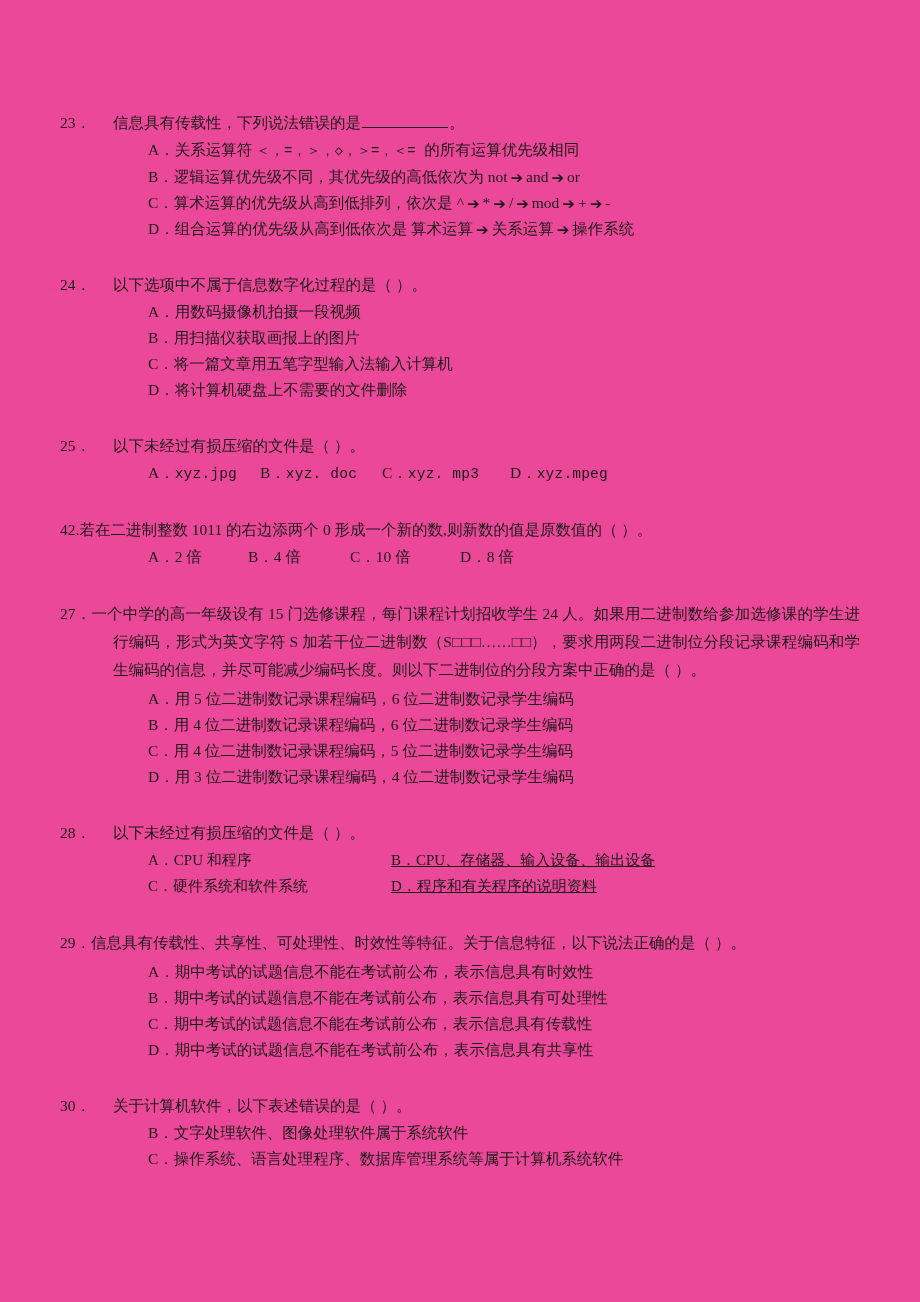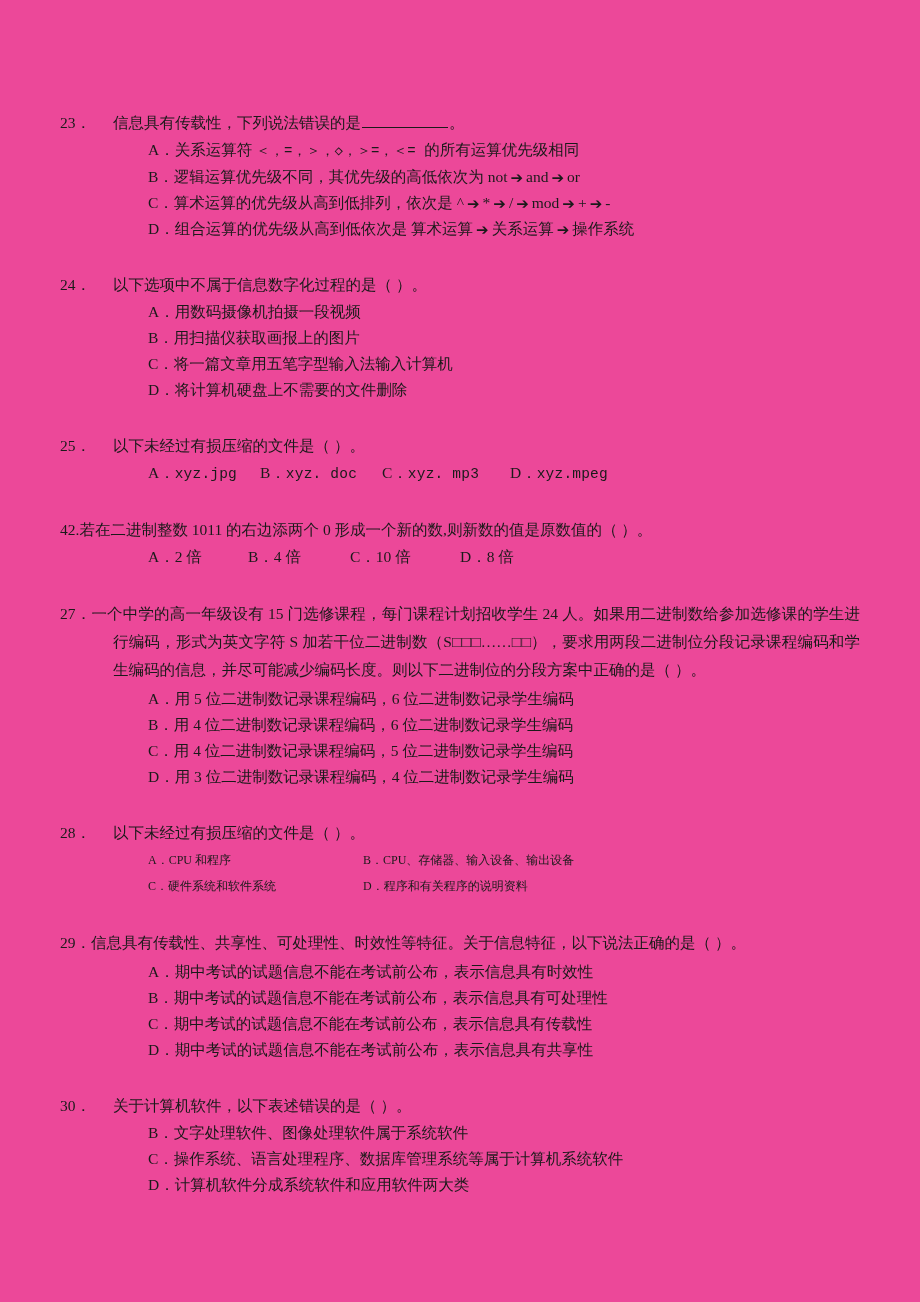--- a/index.html
+++ b/index.html
@@ -68,27 +68,28 @@
     text-indent: -0px;
     white-space: normal;
   }
   .opt .lbl {
     display: inline-block;
     min-width: 24px;
   }
 
   
   .opt-row {
-    font-size: 12px;
+    font-size: 15px;
     line-height: 26px;
     padding-left: 88px;
     display: flex;
+    gap: 28px;
   }
   .opt-row .cellA { width: 215px; flex: 0 0 215px; }
-  .opt-row .cellB { flex: 1 1 auto; }
+  .opt-row .cellB { flex: 1 1 auto; text-decoration: underline; }
 
   
   .opt-inline {
     font-size: 15.5px;
     line-height: 26px;
     padding-left: 88px;
     display: flex;
   }
   .opt-inline > span { display: inline-block; }
 
@@ -220,17 +221,16 @@
     </div>
   </div>
 
   <div class="qblock">
     <div class="stem">
       <span class="num">30．</span><span>关于计算机软件，以下表述错误的是（ ）。</span>
     </div>
     <div class="options">
       <div class="opt"><span class="lbl">B．</span><span>文字处理软件、图像处理软件属于系统软件</span></div>
       <div class="opt"><span class="lbl">C．</span><span>操作系统、语言处理程序、数据库管理系统等属于计算机系统软件</span></div>
-      <div class="opt"><span class="lbl">D．</span><span>计算机软件分成系统软件和应用软件两大类</span></div>
     </div>
   </div>
 
 </div>
 
 </body></html>

